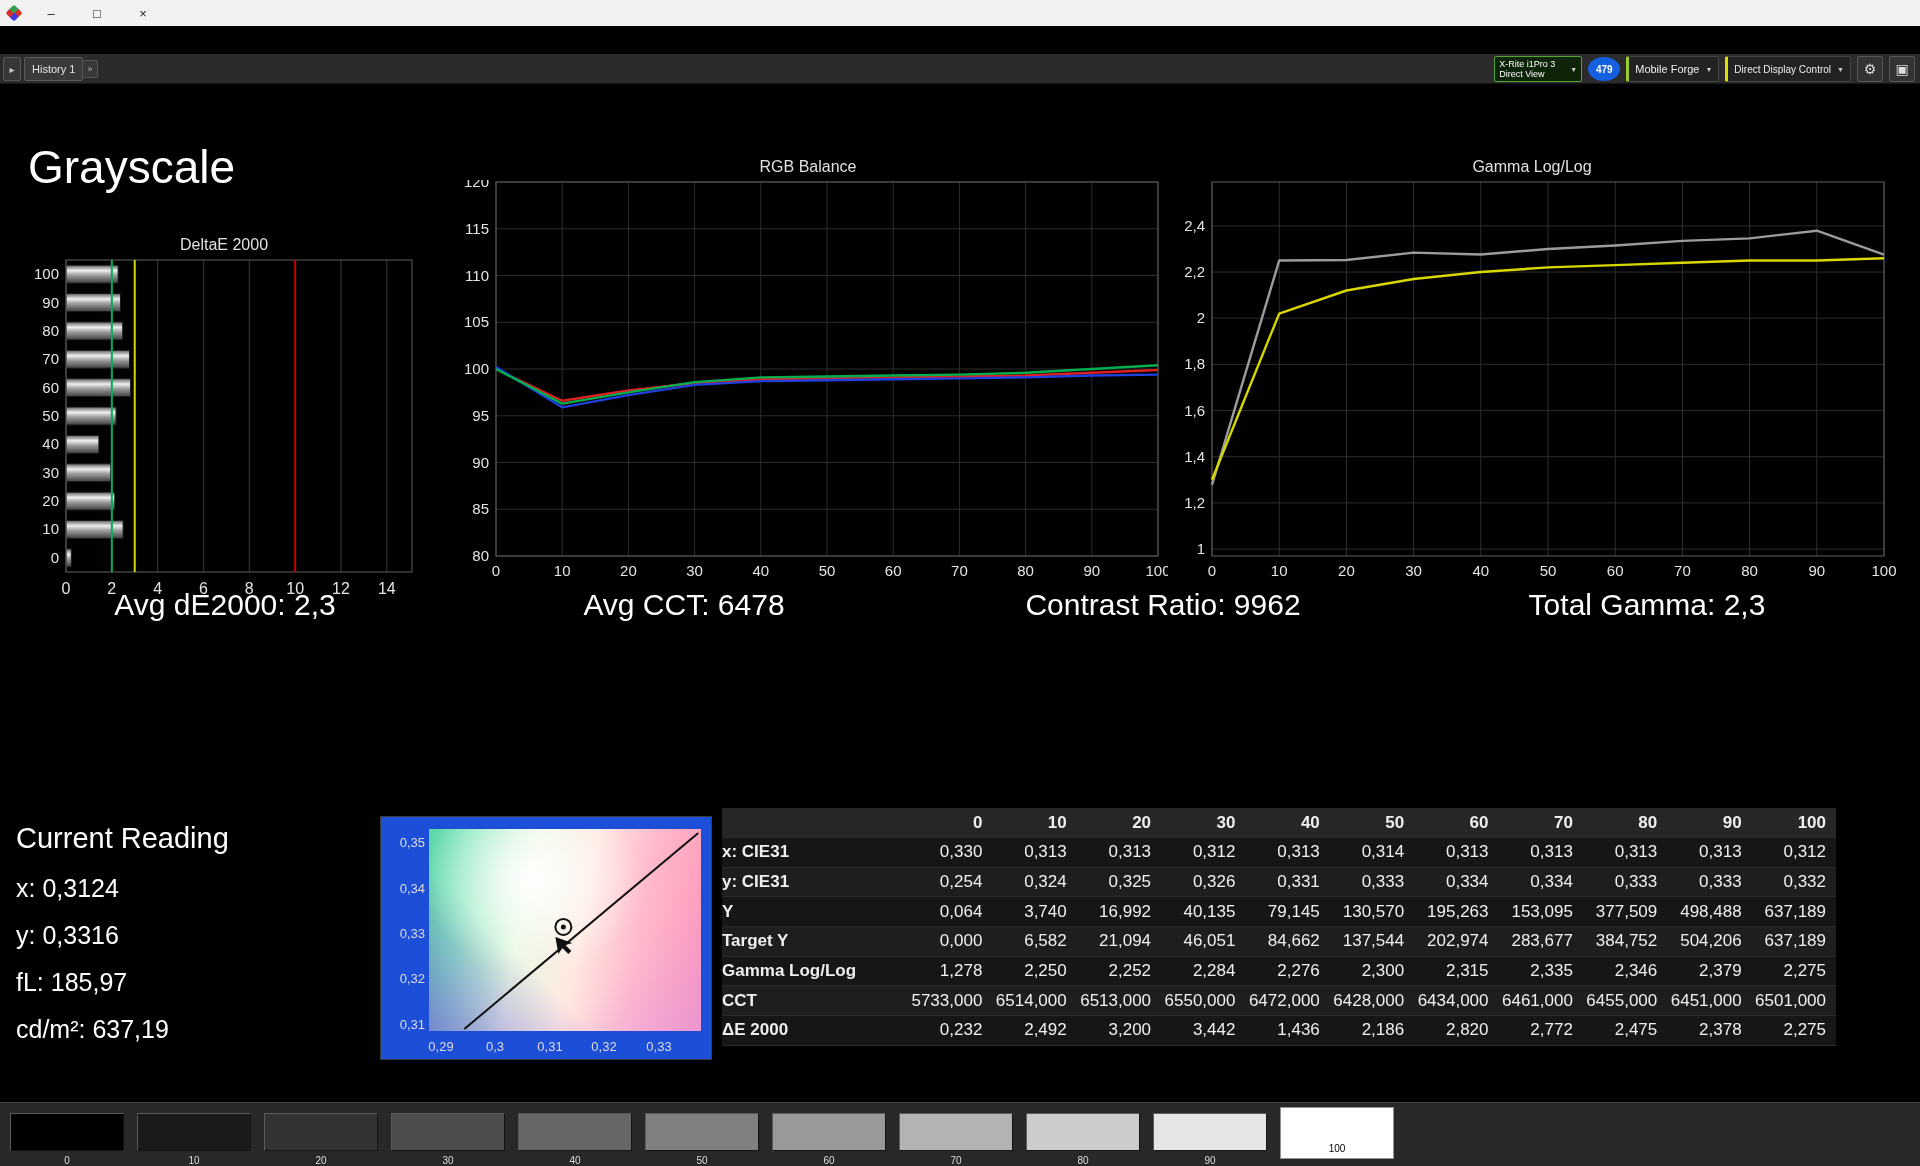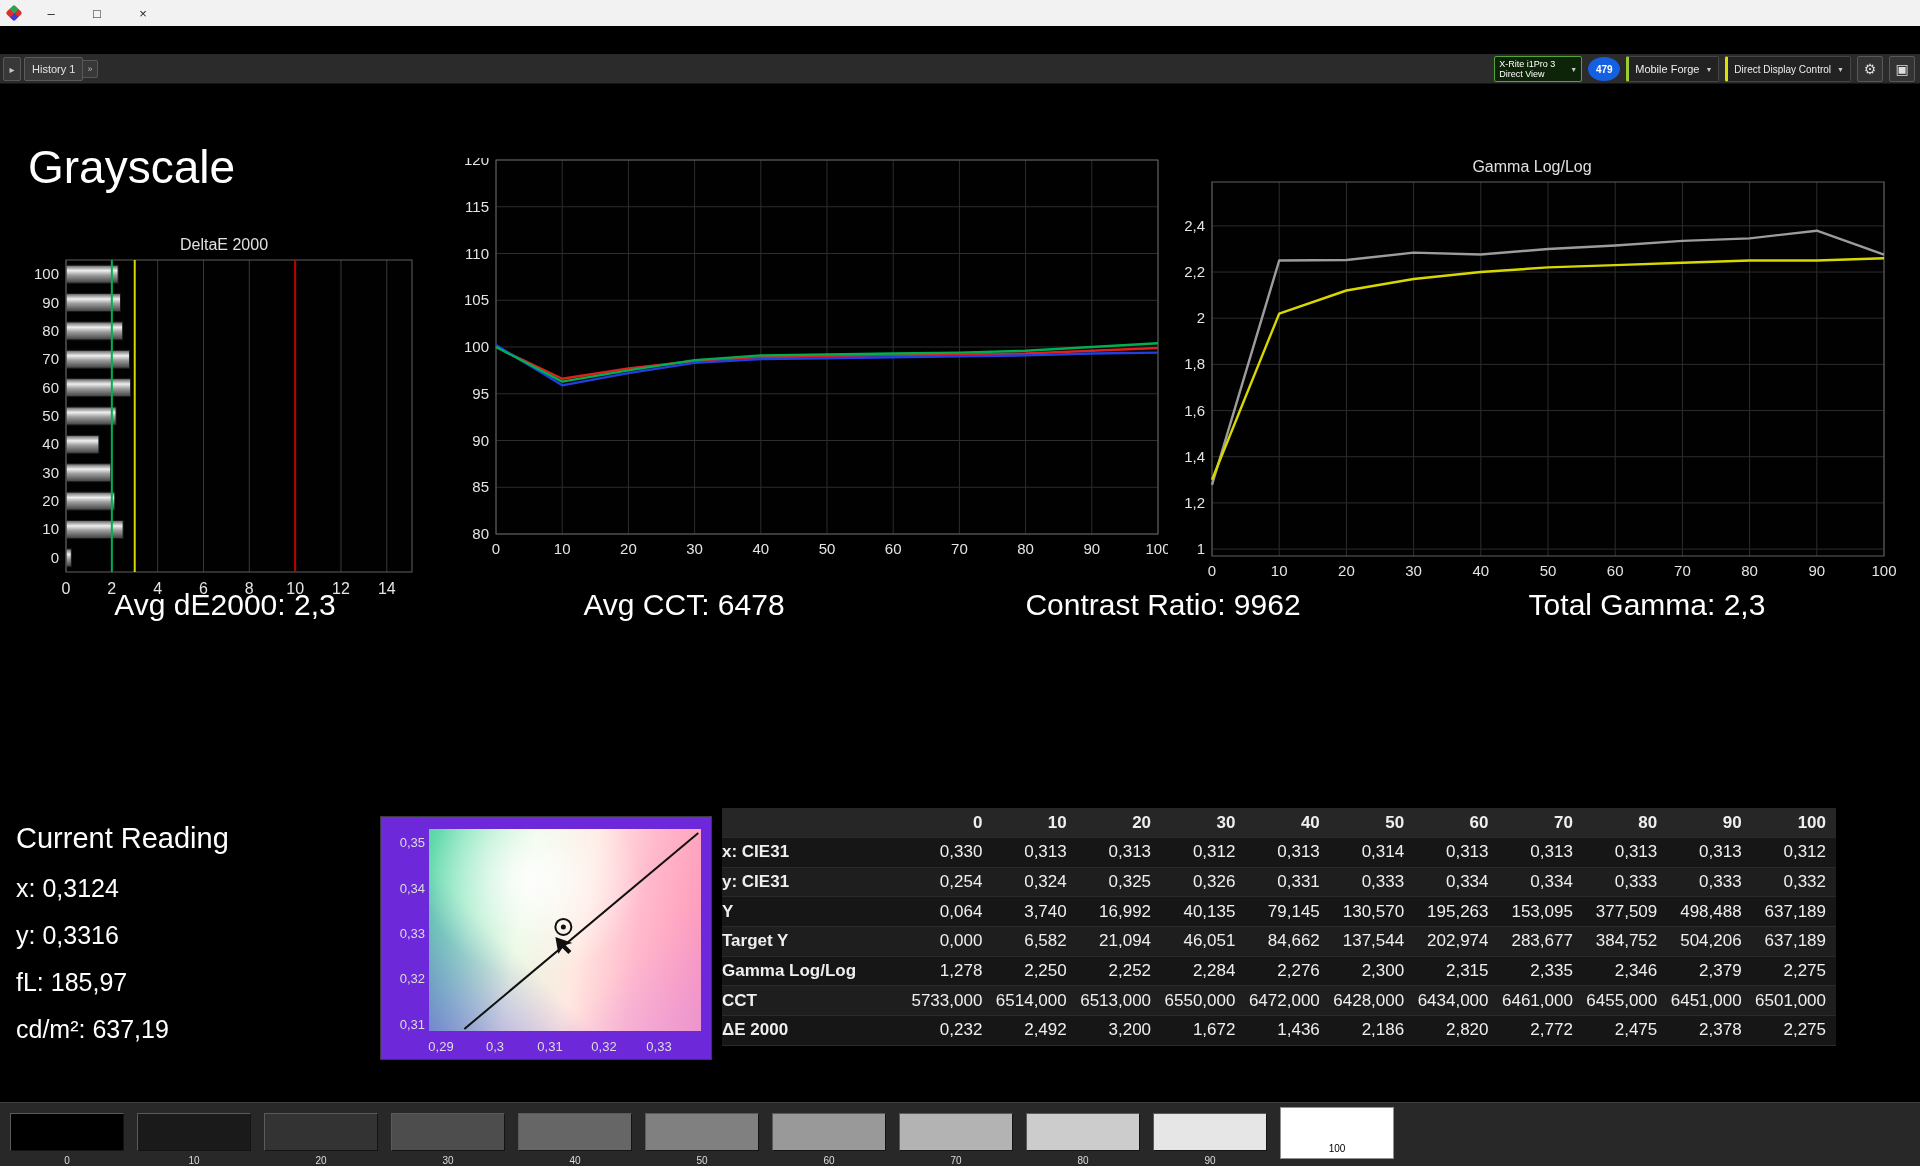--- a/index.html
+++ b/index.html
@@ -67,21 +67,21 @@
 
   
   #swatch-strip{position:absolute;left:0;top:644px;width:1920px;height:164px;background:#000;}
 
   
   .cr-title{position:absolute;left:16px;top:822px;font-size:29px;color:#fff;}
   .cr-line{position:absolute;left:16px;font-size:25px;color:#fff;}
 
   
   #cie-panel{position:absolute;left:380px;top:816px;width:332px;height:244px;
-             border:1px solid #3c3c3c;background:#6d28d9;}
+             border:1px solid #3c3c3c;background:#1d4ed8;}
   #cie-plot{position:absolute;left:48px;top:12px;width:272px;height:202px;
      background:
        radial-gradient(ellipse at 38% 25%, rgba(255,255,255,.95) 0%, rgba(255,255,255,0) 45%),
        linear-gradient(45deg, rgba(100,60,220,.55) 0%, rgba(100,60,220,0) 35%),
        linear-gradient(-45deg, rgba(200,150,255,.35) 0%, rgba(200,150,255,0) 30%),
        linear-gradient(100deg,#59d6a8 0%,#8fe8c0 15%,#e8f8e0 35%,#ffe8e0 55%,#ffb8cc 75%,#ff93b6 100%);}
   .cie-ylabel{position:absolute;left:2px;width:42px;text-align:right;font-size:13px;color:#ddd;}
   .cie-xlabel{position:absolute;top:222px;font-size:13px;color:#ddd;transform:translateX(-50%);}
 
   
@@ -201,20 +201,21 @@
         <rect x="42" y="262.45454545454544" width="57.10145695364238" height="18" fill="url(#barg)" stroke="#1a1a1a"></rect>
         <text x="35" y="304.8181818181818" fill="#e4e4e4" font-size="15" text-anchor="end">0</text>
         <rect x="42" y="290.8181818181818" width="5.316026490066228" height="18" fill="url(#barg)" stroke="#1a1a1a"></rect>
         <rect x="42" y="2" width="346" height="312" fill="none" stroke="#606060"></rect>
         <line x1="87.82781456953643" x2="87.82781456953643" y1="2" y2="314" stroke="#00b050" stroke-width="2"></line>
         <line x1="110.74172185430464" x2="110.74172185430464" y1="2" y2="314" stroke="#d6d600" stroke-width="2"></line>
         <line x1="271.13907284768214" x2="271.13907284768214" y1="2" y2="314" stroke="#c00000" stroke-width="2"></line>
       </svg>
   </div>
   <div class="chart" id="rgb-chart">
+    <div class="chart-title">RGB Balance</div>
     <svg id="svg-rgb" width="720" height="412">
         <rect x="48" y="2" width="662" height="374" fill="#010101"></rect>
         <line x1="48" x2="48" y1="2" y2="376" stroke="#2d2d2d"></line>
         <text x="48" y="396" fill="#e4e4e4" font-size="15" text-anchor="middle">0</text>
         <line x1="114.2" x2="114.2" y1="2" y2="376" stroke="#2d2d2d"></line>
         <text x="114.2" y="396" fill="#e4e4e4" font-size="15" text-anchor="middle">10</text>
         <line x1="180.4" x2="180.4" y1="2" y2="376" stroke="#2d2d2d"></line>
         <text x="180.4" y="396" fill="#e4e4e4" font-size="15" text-anchor="middle">20</text>
         <line x1="246.6" x2="246.6" y1="2" y2="376" stroke="#2d2d2d"></line>
         <text x="246.6" y="396" fill="#e4e4e4" font-size="15" text-anchor="middle">30</text>
@@ -438,21 +439,21 @@
         <div class="tcell">6461,000</div>
         <div class="tcell">6455,000</div>
         <div class="tcell">6451,000</div>
         <div class="tcell">6501,000</div>
       </div>
       <div class="trow even">
         <div class="tcell tlabel">ΔE 2000</div>
         <div class="tcell">0,232</div>
         <div class="tcell">2,492</div>
         <div class="tcell">3,200</div>
-        <div class="tcell">1,672</div>
+        <div class="tcell">3,442</div>
         <div class="tcell">1,436</div>
         <div class="tcell">2,186</div>
         <div class="tcell">2,820</div>
         <div class="tcell">2,772</div>
         <div class="tcell">2,475</div>
         <div class="tcell">2,378</div>
         <div class="tcell">2,275</div>
       </div>
     </div>
 

